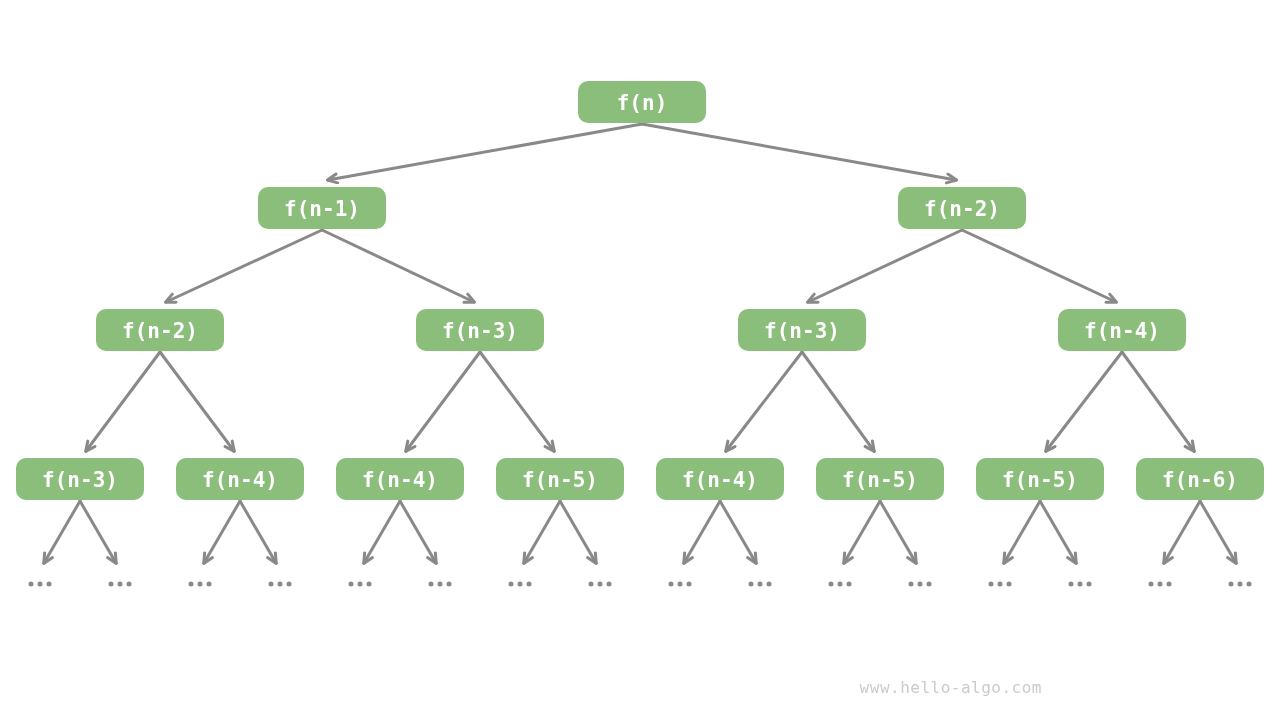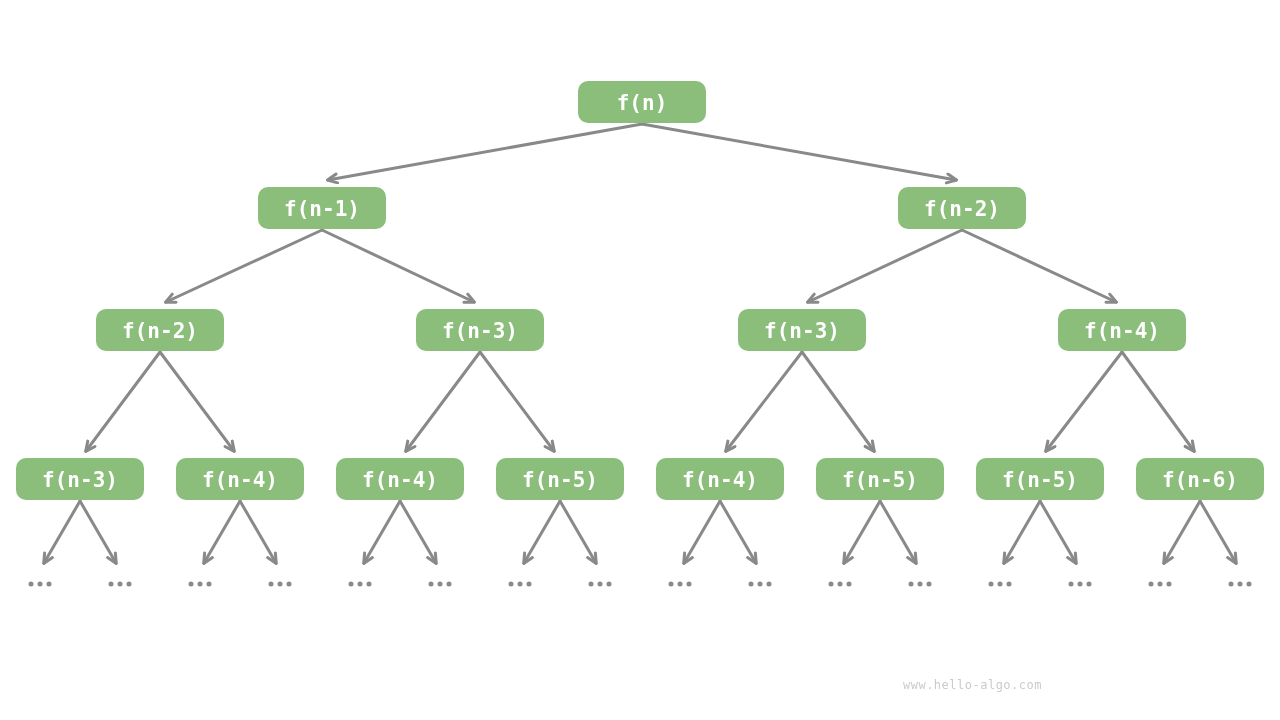--- a/index.html
+++ b/index.html
@@ -21,21 +21,21 @@
   }
   #tree-svg {
     position: absolute;
     left: 0;
     top: 0;
   }
   .watermark {
     position: absolute;
     right: 42px;
     top: 678px;
-    font-size: 12px;
+    font-size: 16px;
     letter-spacing: 0.5px;
     color: #cbcbcb;
     font-family: "DejaVu Sans Mono", "Liberation Mono", monospace;
   }
   .node-label-svg {
     font-family: "DejaVu Sans Mono", "Liberation Mono", monospace;
     font-weight: bold;
   }
 </style>
 </head>

